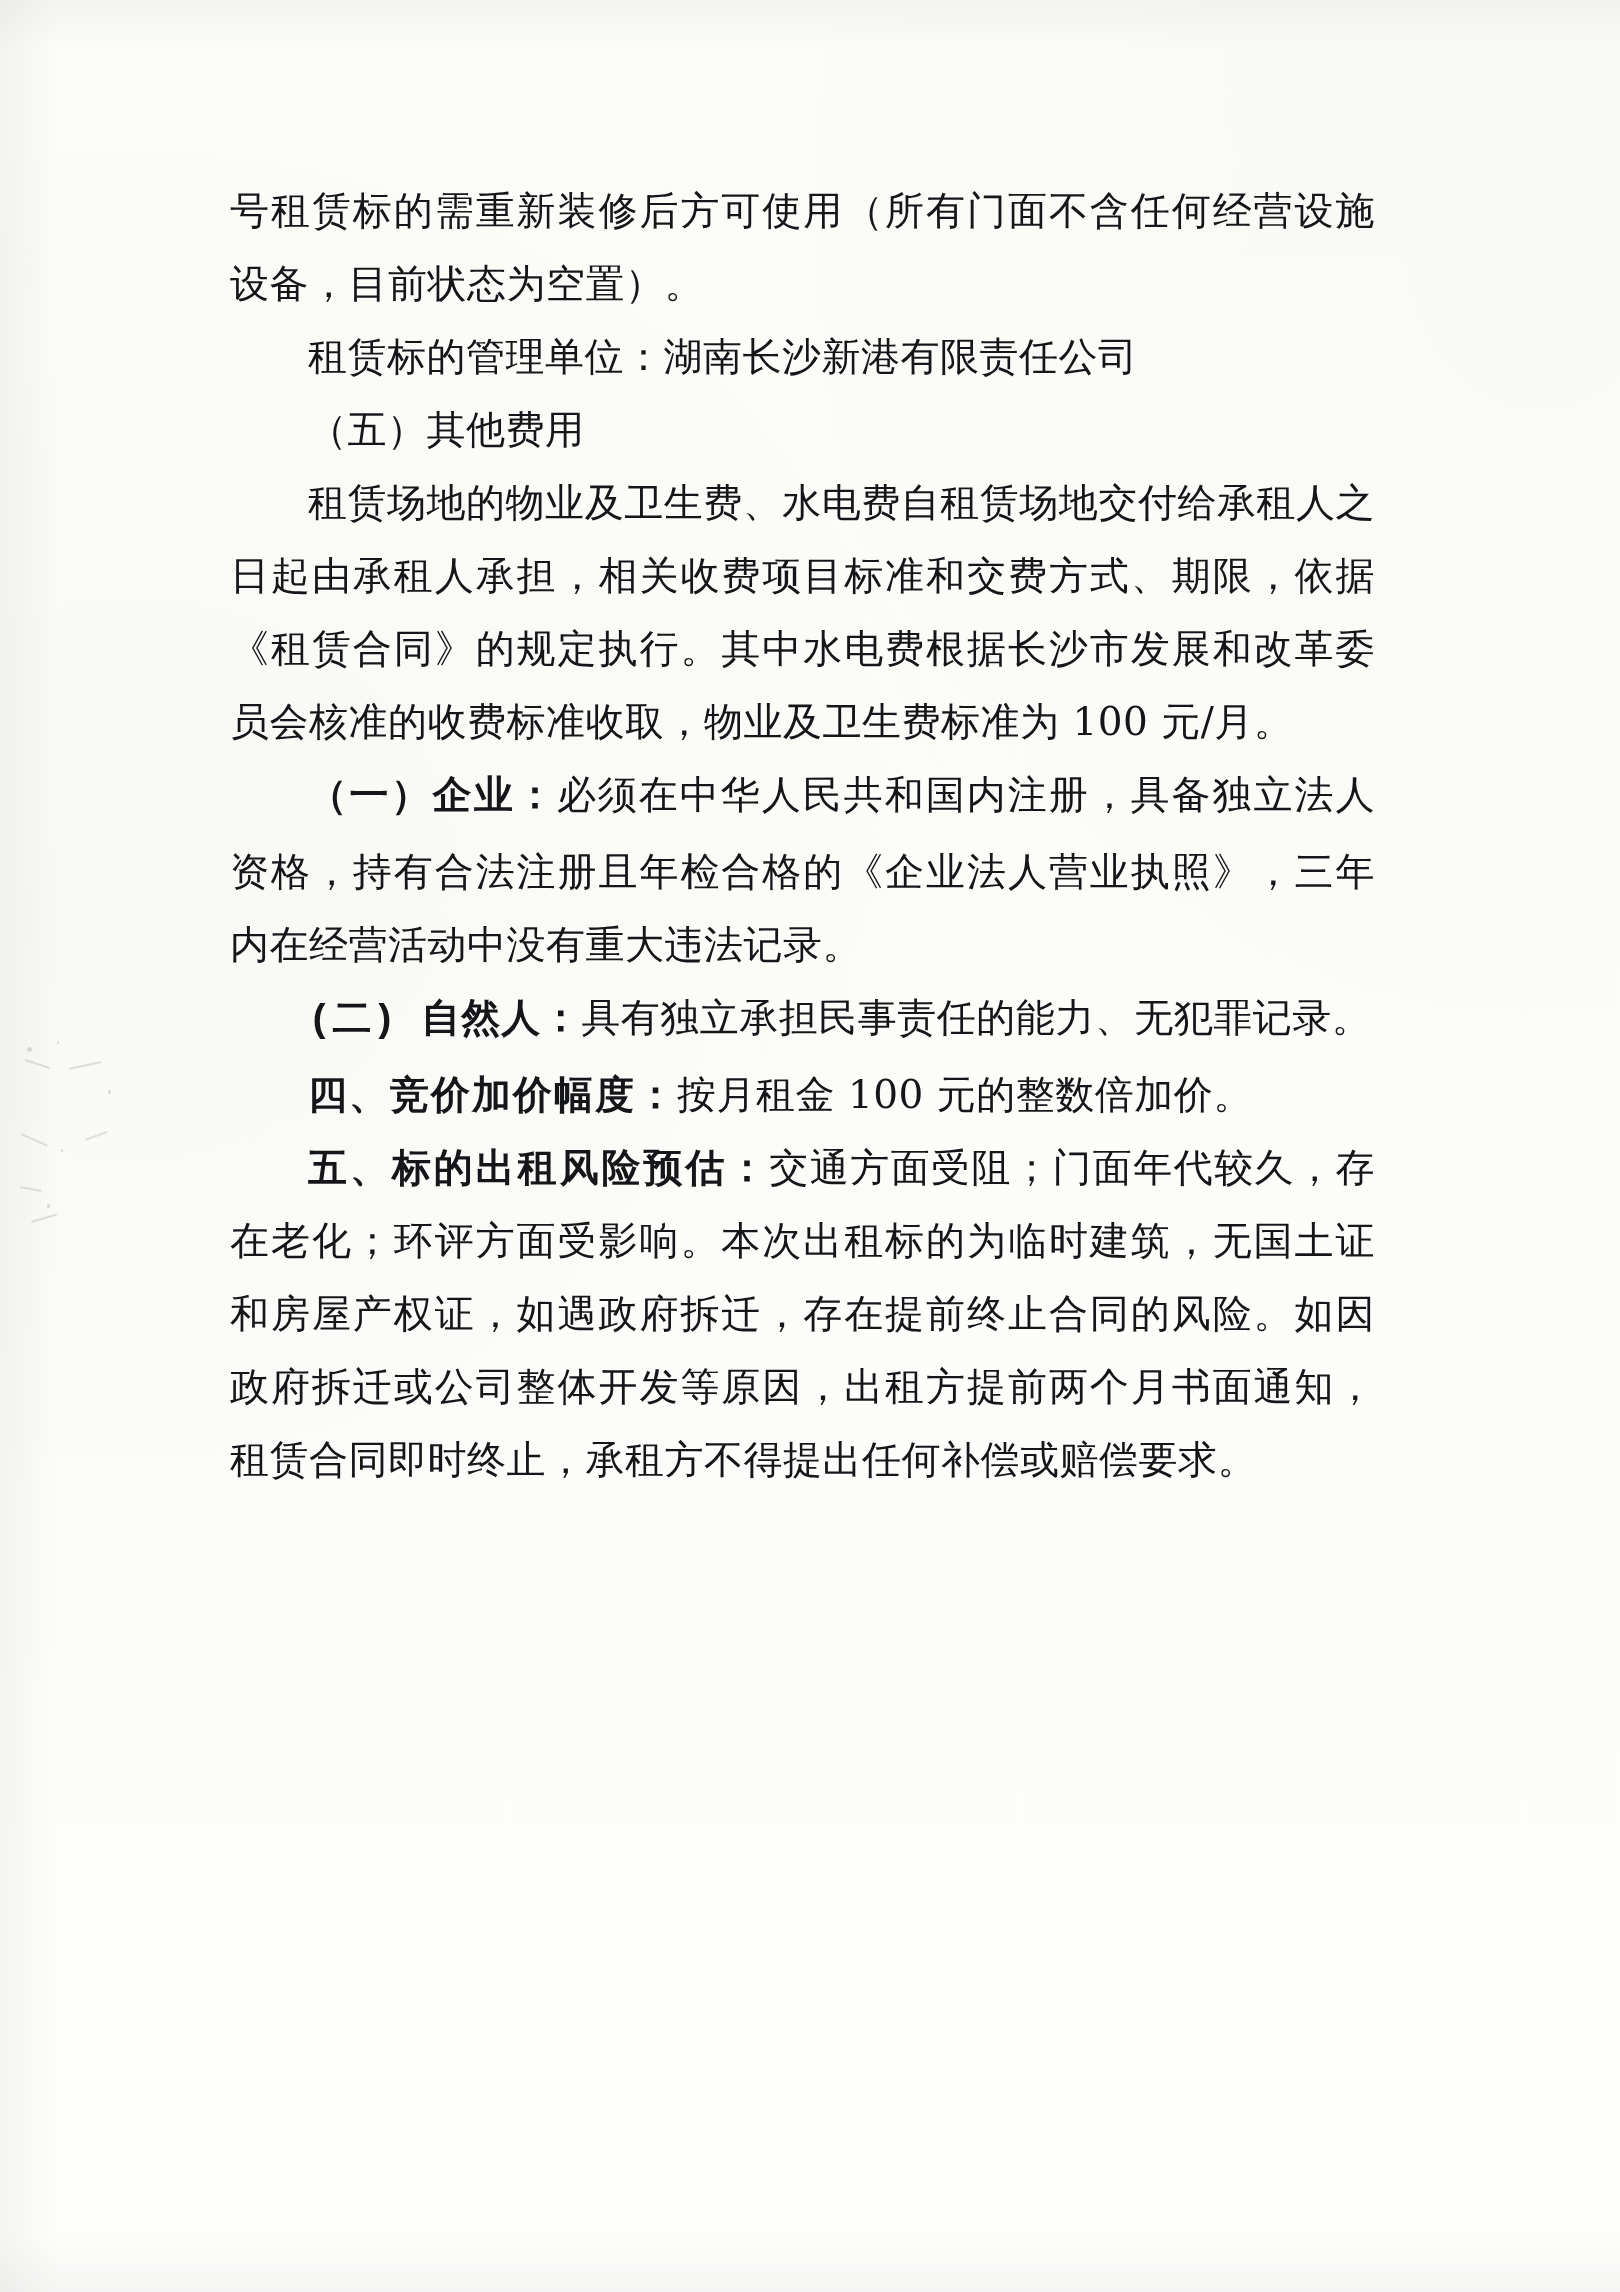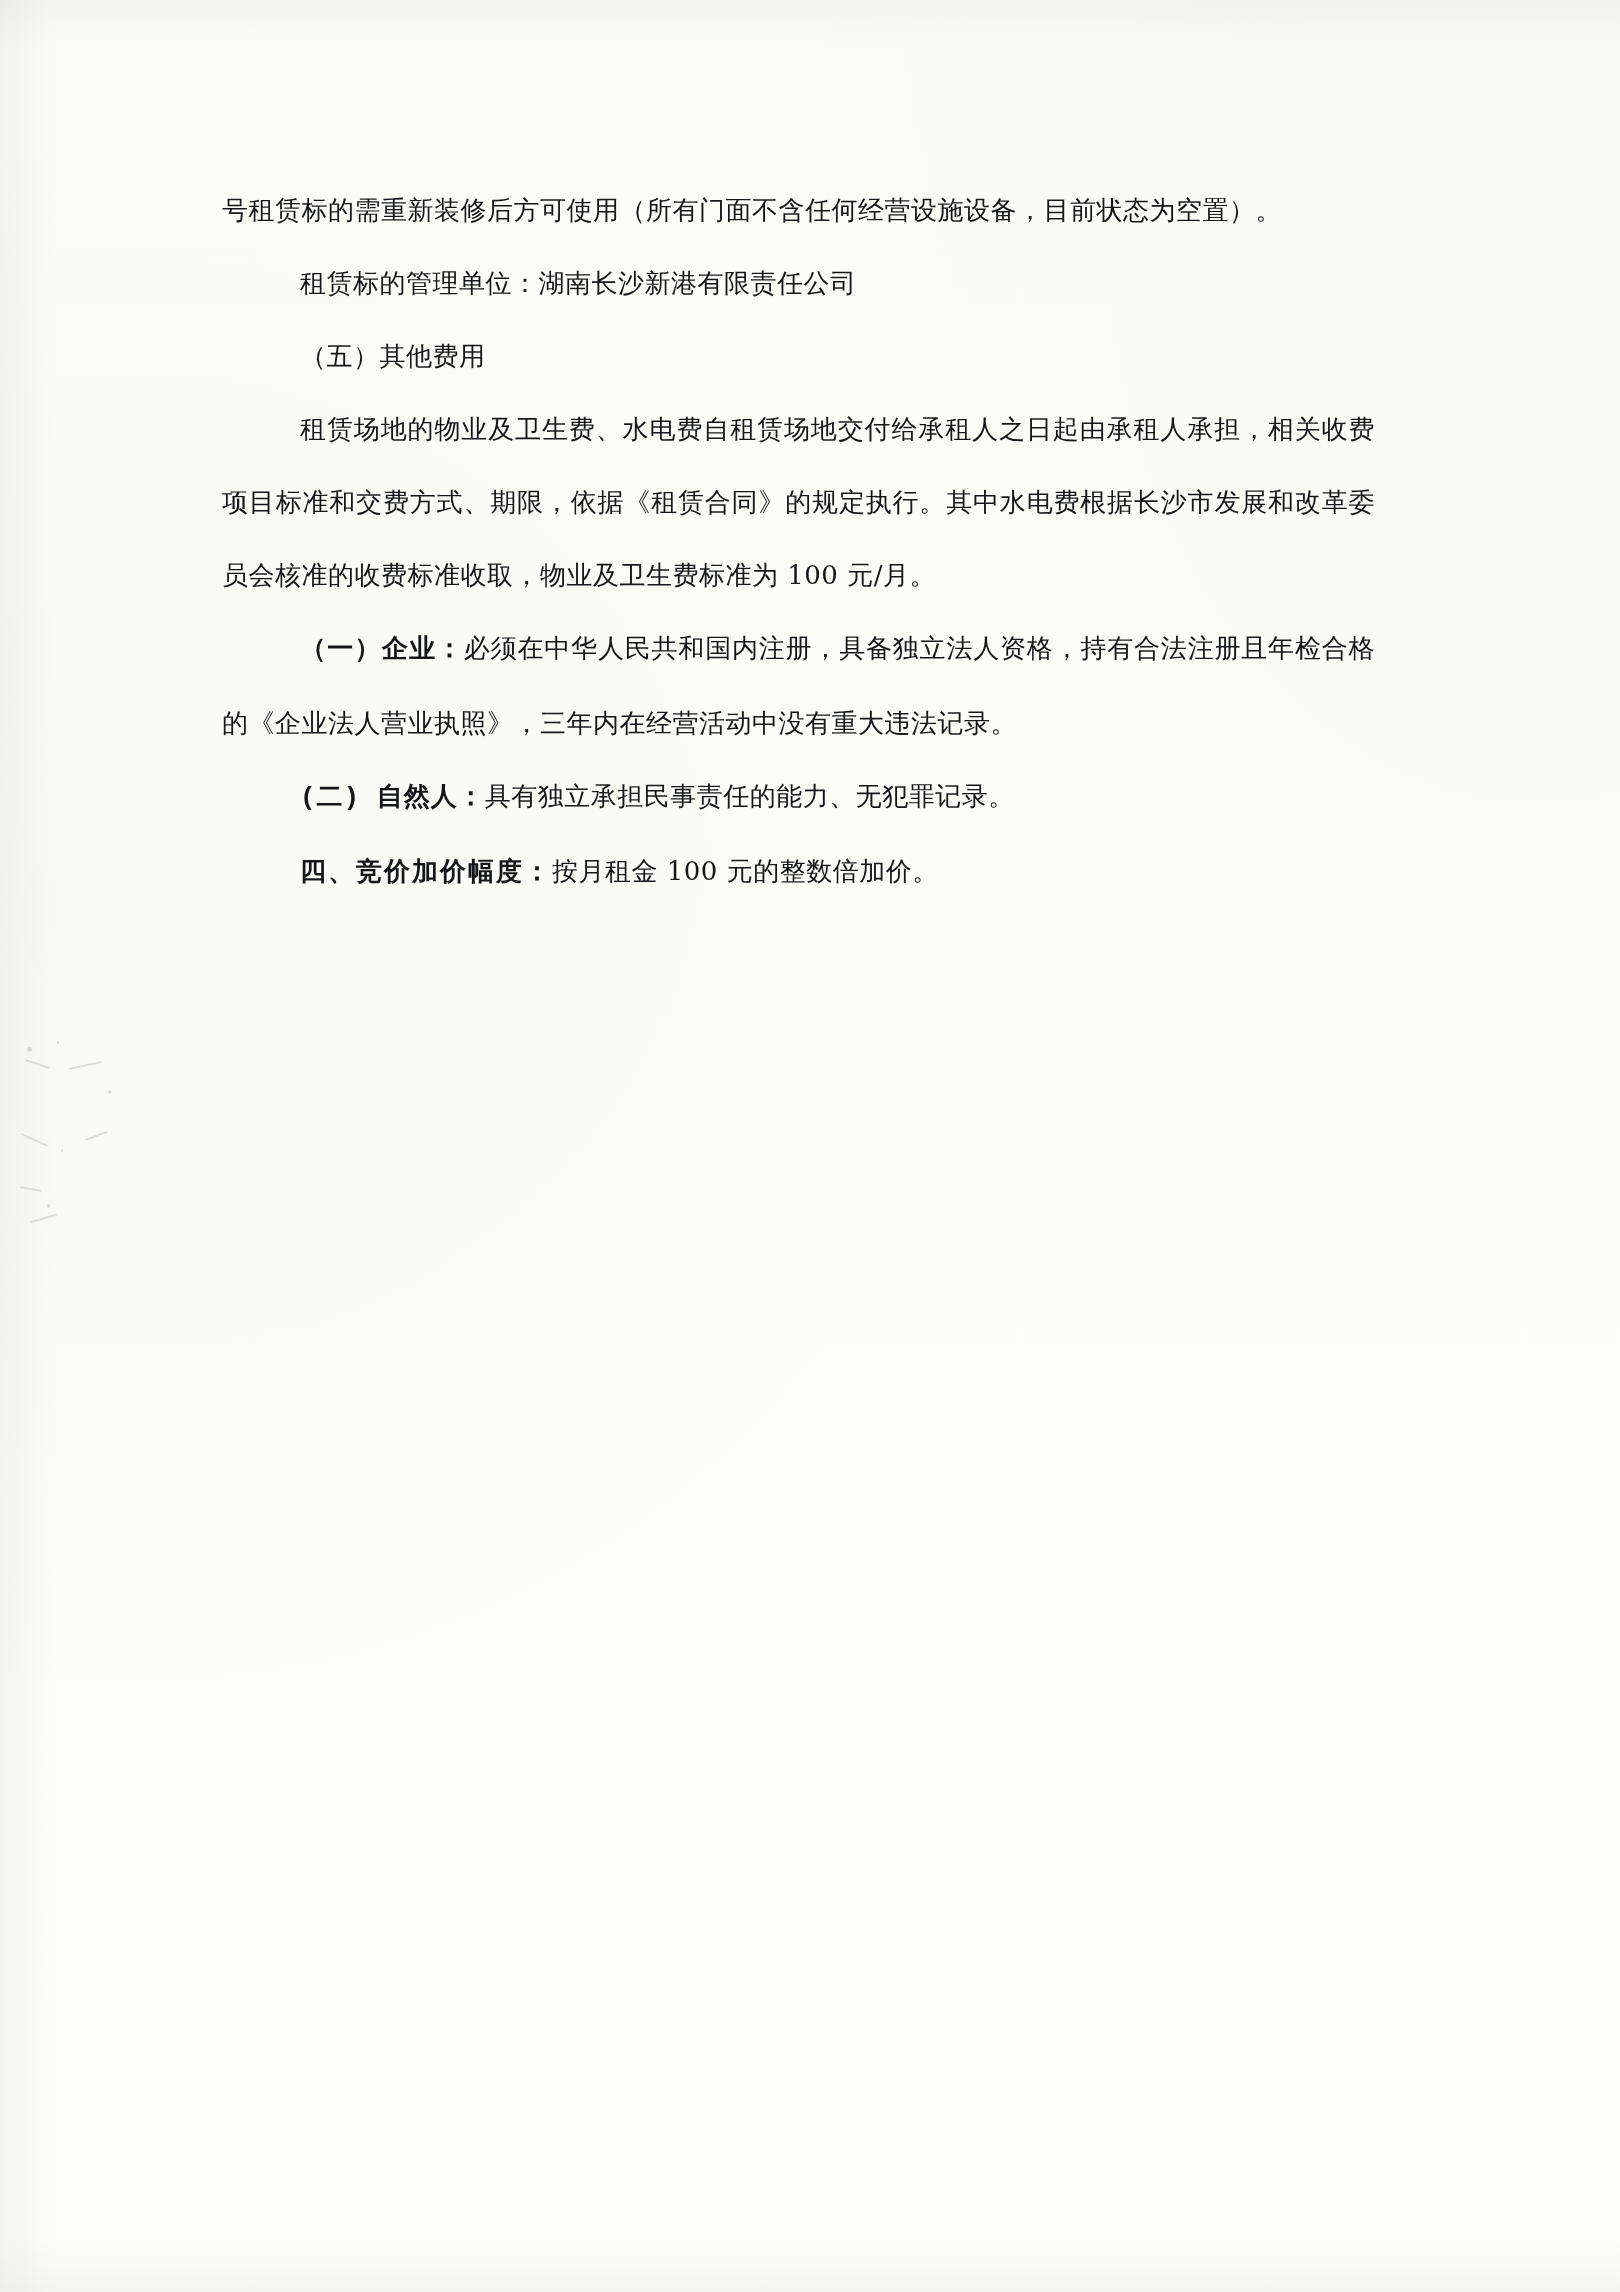--- a/index.html
+++ b/index.html
@@ -33,22 +33,22 @@
   }
 
   .text-column {
     position: absolute;
     left: 218px;
     top: 174px;
     width: 1157px;
   }
 
   p.line-block {
-    margin: 0 0 0 4px;
-    font-size: 26px;
+    margin: 0 0 0 12px;
+    font-size: 39px;
     line-height: 73px;
     color: #14161a;
     letter-spacing: 0.5px;
     text-align: justify;
     text-justify: inter-ideograph;
     font-weight: 400;
   }
 
   p.indent {
     text-indent: 78px;
@@ -147,17 +147,18 @@
     <p class="line-block para indent">租赁场地的物业及卫生费、水电费自租赁场地交付给承租人之日起由承租人承担，相关收费项目标准和交费方式、期限，依据《租赁合同》的规定执行。其中水电费根据长沙市发展和改革委员会核准的收费标准收取，物业及卫生费标准为 100 元/月。</p>
 
 
     <p class="line-block para indent"><span class="bold">（一）企业：</span><span>必须在中华人民共和国内注册，具备独立法人资格，持有合法注册且年检合格的《企业法人营业执照》，三年内在经营活动中没有重大违法记录。</span></p>
 
     <p class="line-block para indent"><span class="bold">(二) 自然人：</span><span>具有独立承担民事责任的能力、无犯罪记录。</span></p>
 
 
     <p class="line-block para indent"><span class="heading">四、竞价加价幅度：</span><span>按月租金 100 元的整数倍加价。</span></p>
 
+    <p class="line-block para indent"><span class="heading">五、标的出租风险预估：</span><span>交通方面受阻；门面年代较久，存在老化；环评方面受影响。本次出租标的为临时建筑，无国土证和房屋产权证，如遇政府拆迁，存在提前终止合同的风险。如因政府拆迁或公司整体开发等原因，出租方提前两个月书面通知，租赁合同即时终止，承租方不得提出任何补偿或赔偿要求。</span></p>
 
 
   </div>
 </div>
 
 
 </body></html>

